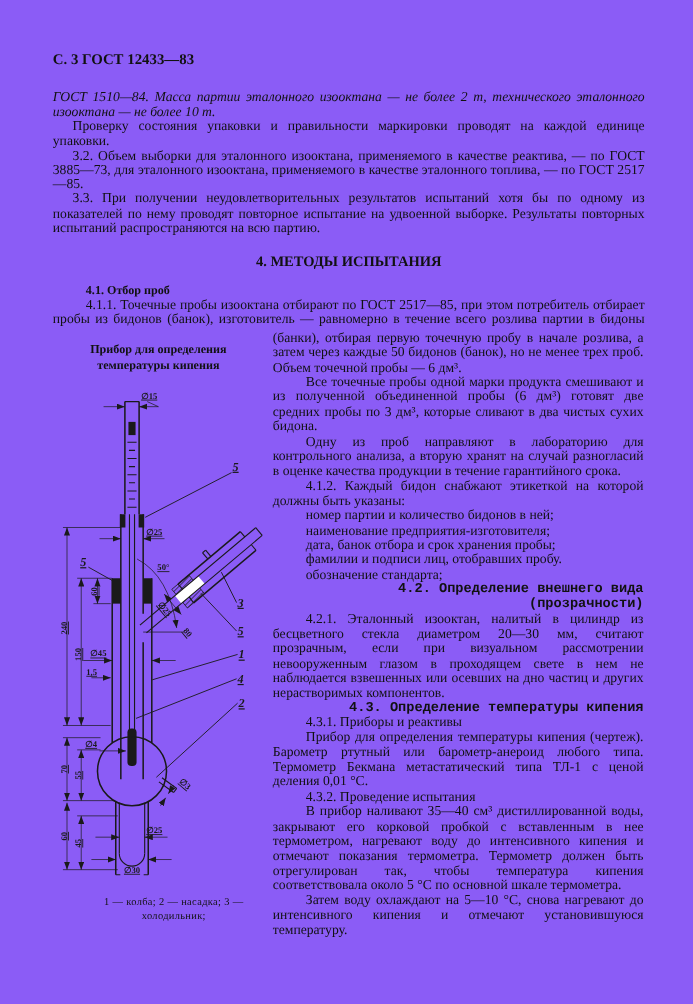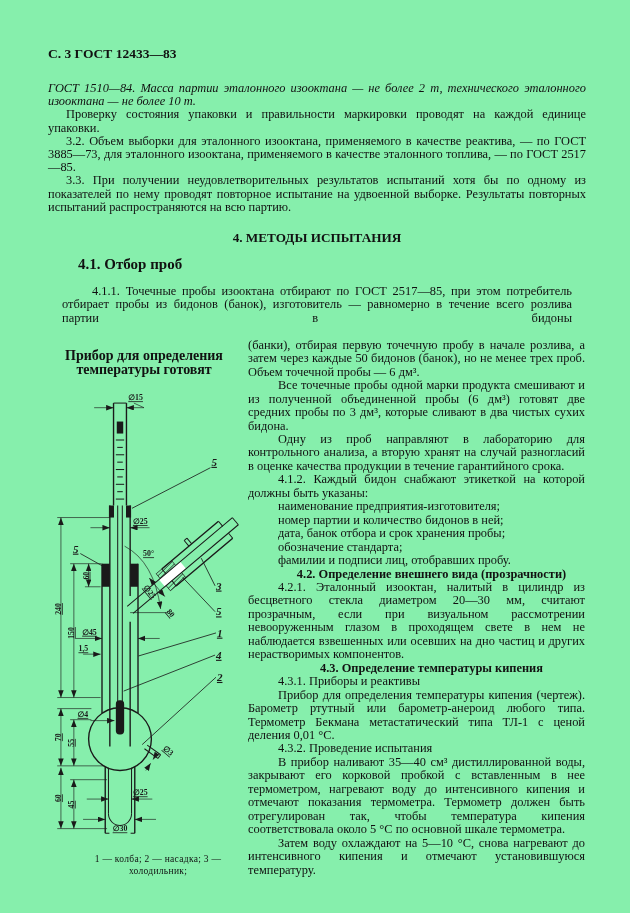--- a/index.html
+++ b/index.html
@@ -1,35 +1,35 @@
 <!DOCTYPE html>
 <html><head>
 <meta charset="utf-8">
 <style>
   html,body{margin:0;padding:0;background:#ffffff;}
   .page{
-    position:relative;width:630px;height:913px;background:#86efac;
+    position:relative;width:630px;height:913px;background:#8b5cf6;
     font-family:"Liberation Serif","DejaVu Serif",serif;color:#111;
     box-sizing:border-box;padding:46px 44px 0 48px;overflow:hidden;
   }
   .hdr{font-weight:bold;font-size:13.5px;margin-bottom:20px;}
   .intro p{margin:0;font-size:12.4px;line-height:13.2px;text-align:justify;text-indent:18px;}
   .intro p.first{text-indent:0;font-style:italic;}
   .h2{font-weight:bold;font-size:13.2px;text-align:center;margin:16px 0 12px 0;}
-  .sub{font-weight:bold;font-size:15px;line-height:13.2px;text-indent:30px;margin:0;}
-  .p411{margin:14px;font-size:12.4px;line-height:13.2px;text-align:justify;text-align-last:justify;text-indent:30px;}
+  .sub{font-weight:bold;font-size:11px;line-height:13.2px;text-indent:30px;margin:0;}
+  .p411{margin:0;font-size:12.4px;line-height:13.2px;text-align:justify;text-align-last:justify;text-indent:30px;}
   .columns{display:flex;margin-top:3px;}
   .figcol{width:192px;flex:0 0 192px;}
   .txtcol{width:337px;flex:0 0 337px;margin-left:8px;}
-  .figtitle{font-weight:bold;font-size:14px;line-height:14px;text-align:center;margin:10px 0 2px 0;}
+  .figtitle{font-weight:bold;font-size:11px;line-height:14px;text-align:center;margin:10px 0 2px 0;}
   .figcap{font-size:9.5px;line-height:12px;text-align:center;margin-top:4px;letter-spacing:.3px;margin-left:28px;}
   .txtcol p{margin:0;font-size:12.4px;line-height:13.45px;text-align:justify;text-indent:30px;}
   .txtcol p.noind{text-indent:0;}
   .txtcol p.li{text-align:left;text-indent:0;margin-left:30px;}
-  .txtcol p.bold{font-weight:bold;text-align:center;}
+  .txtcol p.bold{font-weight:bold;text-align:right;font-family:Liberation Mono, monospace;}
   svg{display:block;}
   svg .ol{stroke:#1a1a1a;stroke-width:1.5;fill:none;}
   svg .ol2{stroke:#1a1a1a;stroke-width:1.1;fill:none;}
   svg .dim{stroke:#1a1a1a;stroke-width:0.7;fill:none;}
   svg .ldr{stroke:#1a1a1a;stroke-width:0.9;fill:none;}
   svg text.d{font-family:"Liberation Serif",serif;font-size:8.5px;font-weight:bold;fill:#1a1a1a;text-decoration:underline;}
   svg text.pl{font-family:"Liberation Serif",serif;font-size:12px;font-weight:bold;font-style:italic;fill:#1a1a1a;text-decoration:underline;}
 </style>
 </head>
 <body>
@@ -47,21 +47,21 @@
 
   <div class="h2">4. МЕТОДЫ ИСПЫТАНИЯ</div>
   <p class="sub">4.1. Отбор проб</p>
   <p class="p411">4.1.1. Точечные пробы изооктана отбирают по ГОСТ 2517—85, при этом потребитель отбирает пробы из бидонов (банок), изготовитель — равномерно в течение всего розлива партии в бидоны</p>
 
   <div class="columns">
 
     <div class="figcol">
       <div class="figtitle">
         <div>Прибор для определения</div>
-        <div>температуры готовят</div>
+        <div>температуры кипения</div>
       </div>
 
       <svg width="192" height="470" viewBox="0 0 208 509">
         <defs>
           <marker id="ah" markerWidth="9" markerHeight="8" refX="8" refY="3" orient="auto" markerUnits="userSpaceOnUse">
             <path d="M0,0 L8,3 L0,6 z" fill="#1a1a1a"></path>
           </marker>
           <marker id="ahr" markerWidth="9" markerHeight="8" refX="0" refY="3" orient="auto" markerUnits="userSpaceOnUse">
             <path d="M8,0 L0,3 L8,6 z" fill="#1a1a1a"></path>
           </marker>
@@ -232,25 +232,25 @@
       <div class="figcap">
         <div>1 — колба; 2 — насадка; 3 — холодильник;</div>
       </div>
     </div>
 
     <div class="txtcol">
       <p class="noind">(банки), отбирая первую точечную пробу в начале розлива, а затем через каждые 50 бидонов (банок), но не менее трех проб. Объем точечной пробы — 6 дм³.</p>
       <p>Все точечные пробы одной марки продукта смешивают и из полученной объединенной пробы (6 дм³) готовят две средних пробы по 3 дм³, которые сливают в два чистых сухих бидона.</p>
       <p>Одну из проб направляют в лабораторию для контрольного анализа, а вторую хранят на случай разногласий в оценке качества продукции в течение гарантийного срока.</p>
       <p>4.1.2. Каждый бидон снабжают этикеткой  на которой должны быть указаны:</p>
+      <p class="li">номер партии и количество бидонов в ней;</p>
       <p class="li">наименование предприятия-изготовителя;</p>
-      <p class="li">номер партии и количество бидонов в ней;</p>
       <p class="li">дата, банок отбора и срок хранения пробы;</p>
+      <p class="li">фамилии и подписи лиц, отобравших пробу.</p>
       <p class="li">обозначение стандарта;</p>
-      <p class="li">фамилии и подписи лиц, отобравших пробу.</p>
       <p class="bold">4.2. Определение внешнего вида (прозрачности)</p>
       <p>4.2.1. Эталонный изооктан, налитый в цилиндр из бесцветного стекла диаметром 20—30 мм, считают прозрачным, если при визуальном рассмотрении невооруженным глазом в проходящем свете в нем не наблюдается взвешенных или осевших на дно частиц и других нерастворимых компонентов.</p>
       <p class="bold">4.3. Определение температуры кипения</p>
       <p>4.3.1. Приборы и реактивы</p>
       <p>Прибор для определения температуры кипения (чертеж). Барометр ртутный  или барометр-анероид любого типа. Термометр Бекмана метастатический типа ТЛ-1 с ценой деления 0,01 °С.</p>
       <p>4.3.2.  Проведение испытания</p>
       <p>В прибор наливают 35—40 см³ дистиллированной воды, закрывают его корковой пробкой с вставленным в нее термометром, нагревают воду до интенсивного кипения и отмечают показания термометра. Термометр должен быть отрегулирован так, чтобы температура кипения соответствовала около 5 °С по основной шкале термометра.</p>
       <p>Затем воду охлаждают на 5—10 °С, снова нагревают до интенсивного кипения и отмечают установившуюся температуру.</p>
     </div>
 

